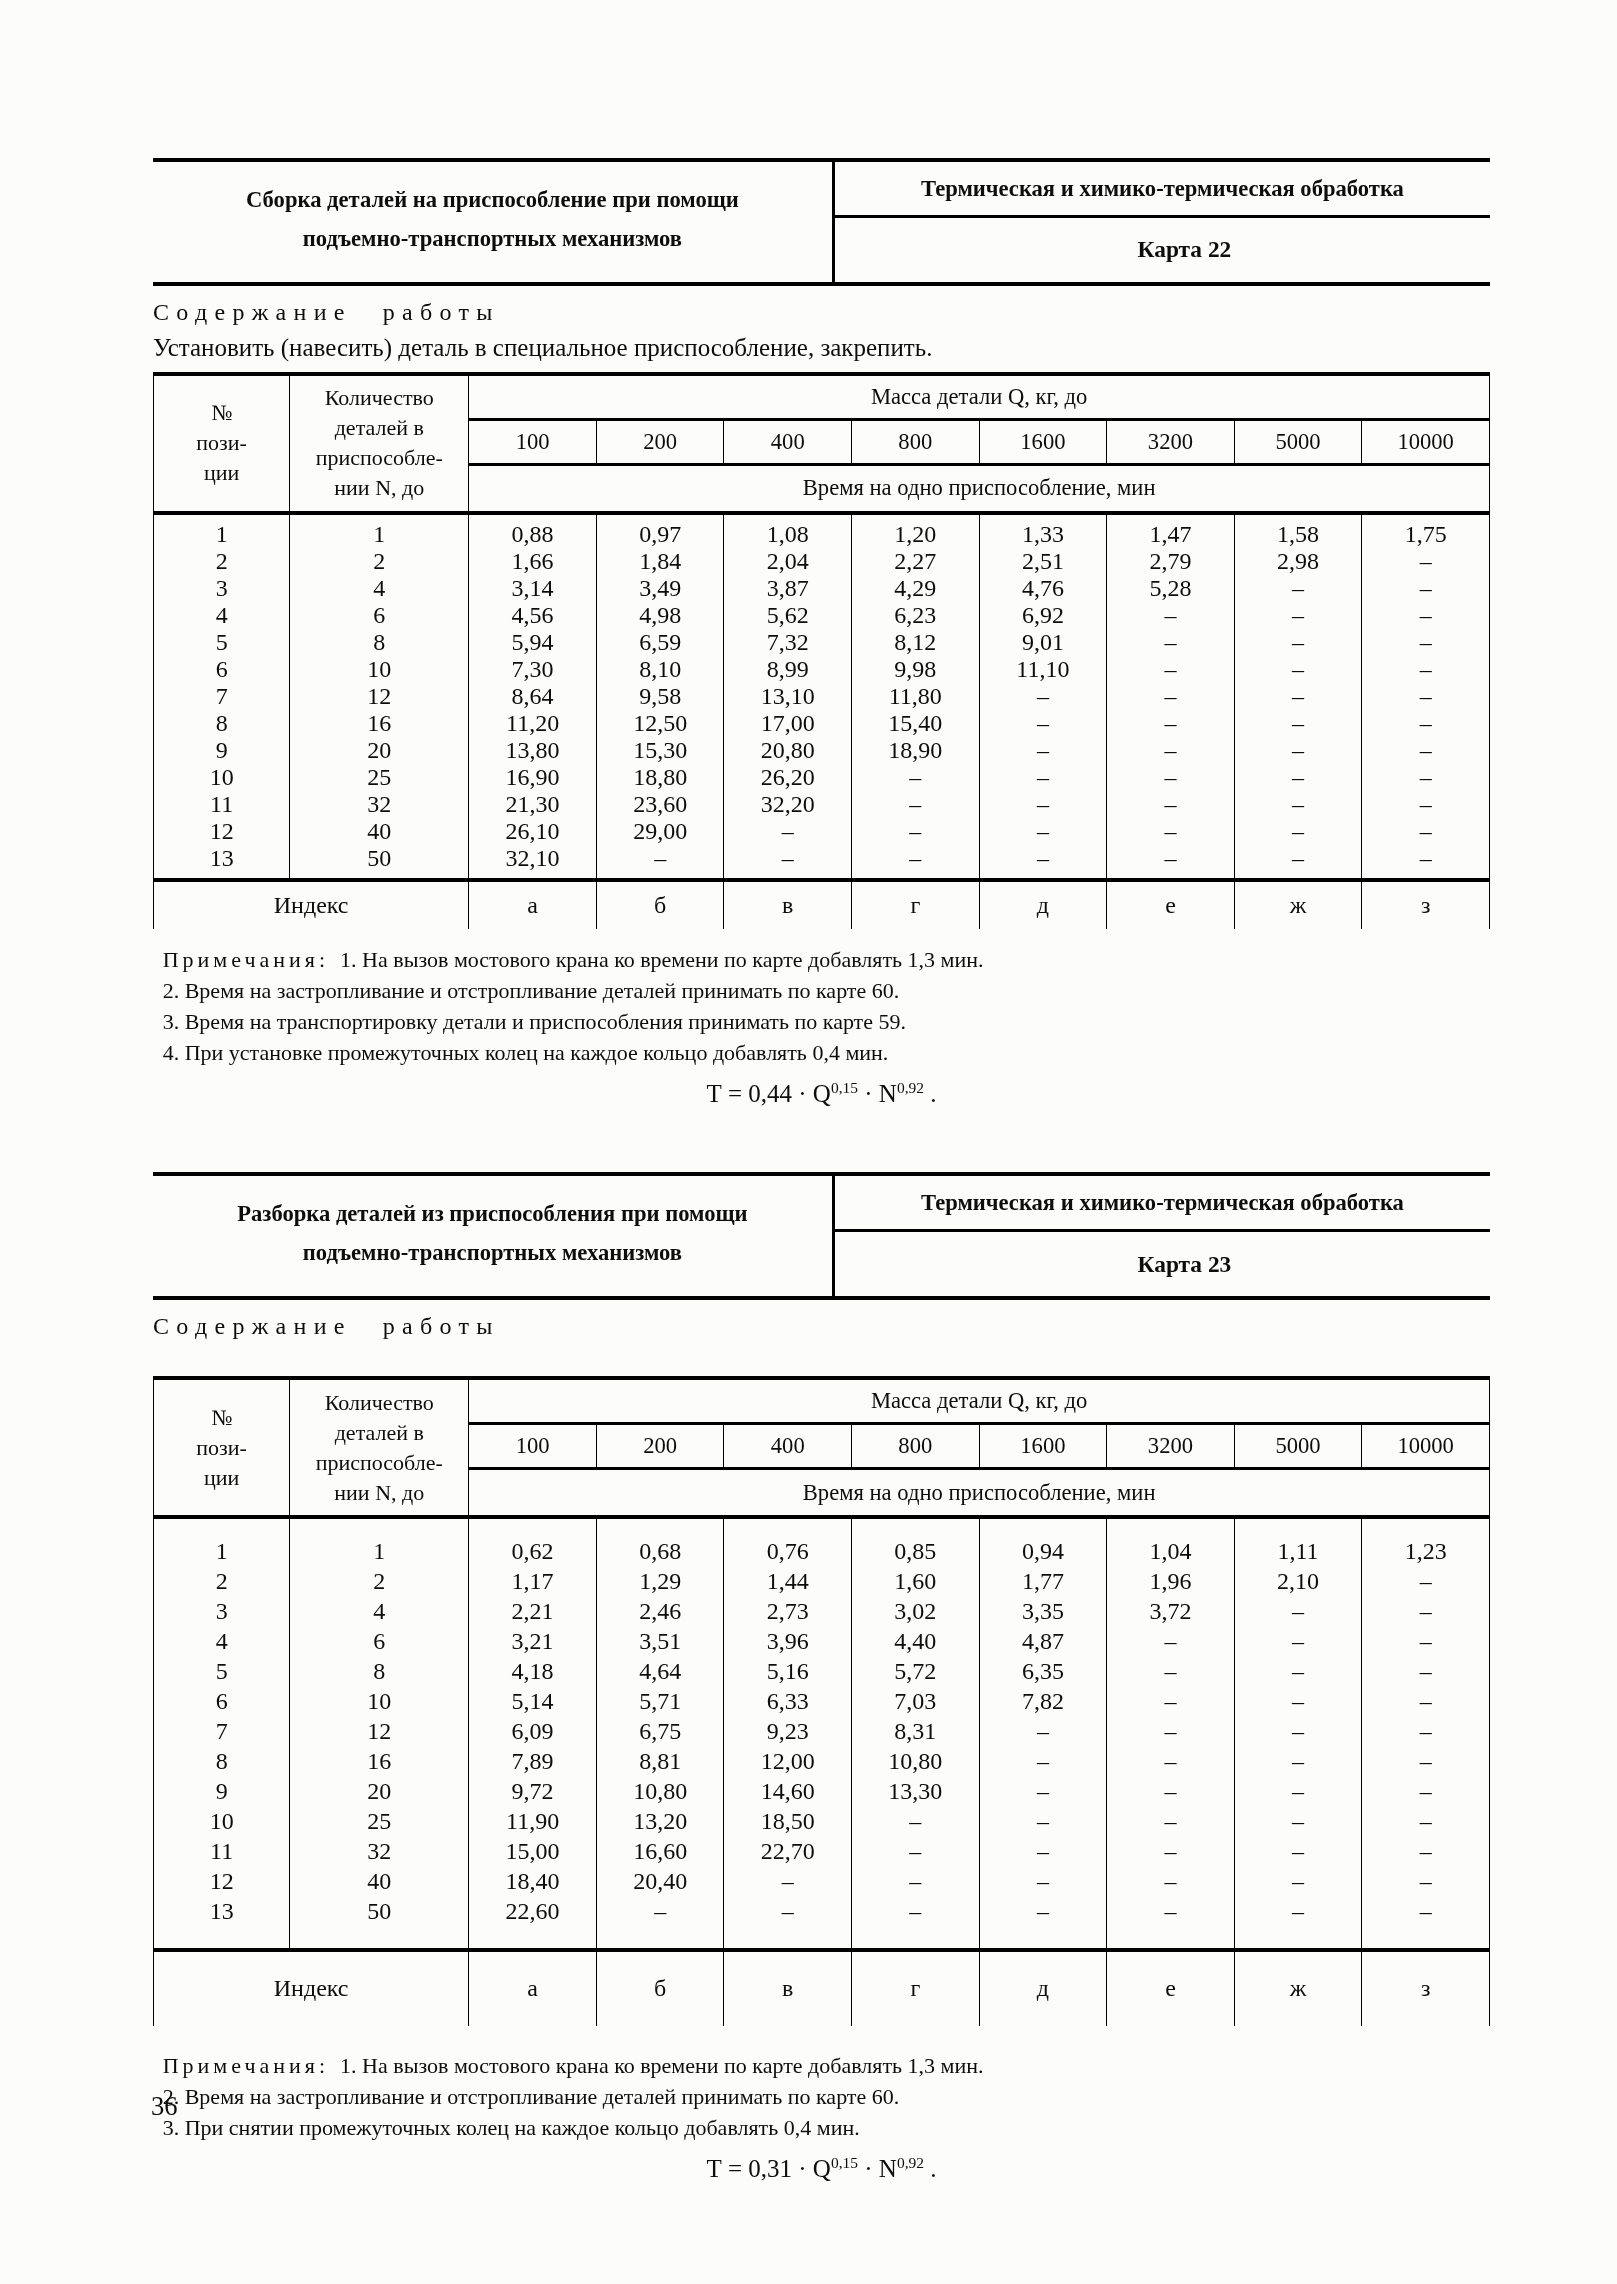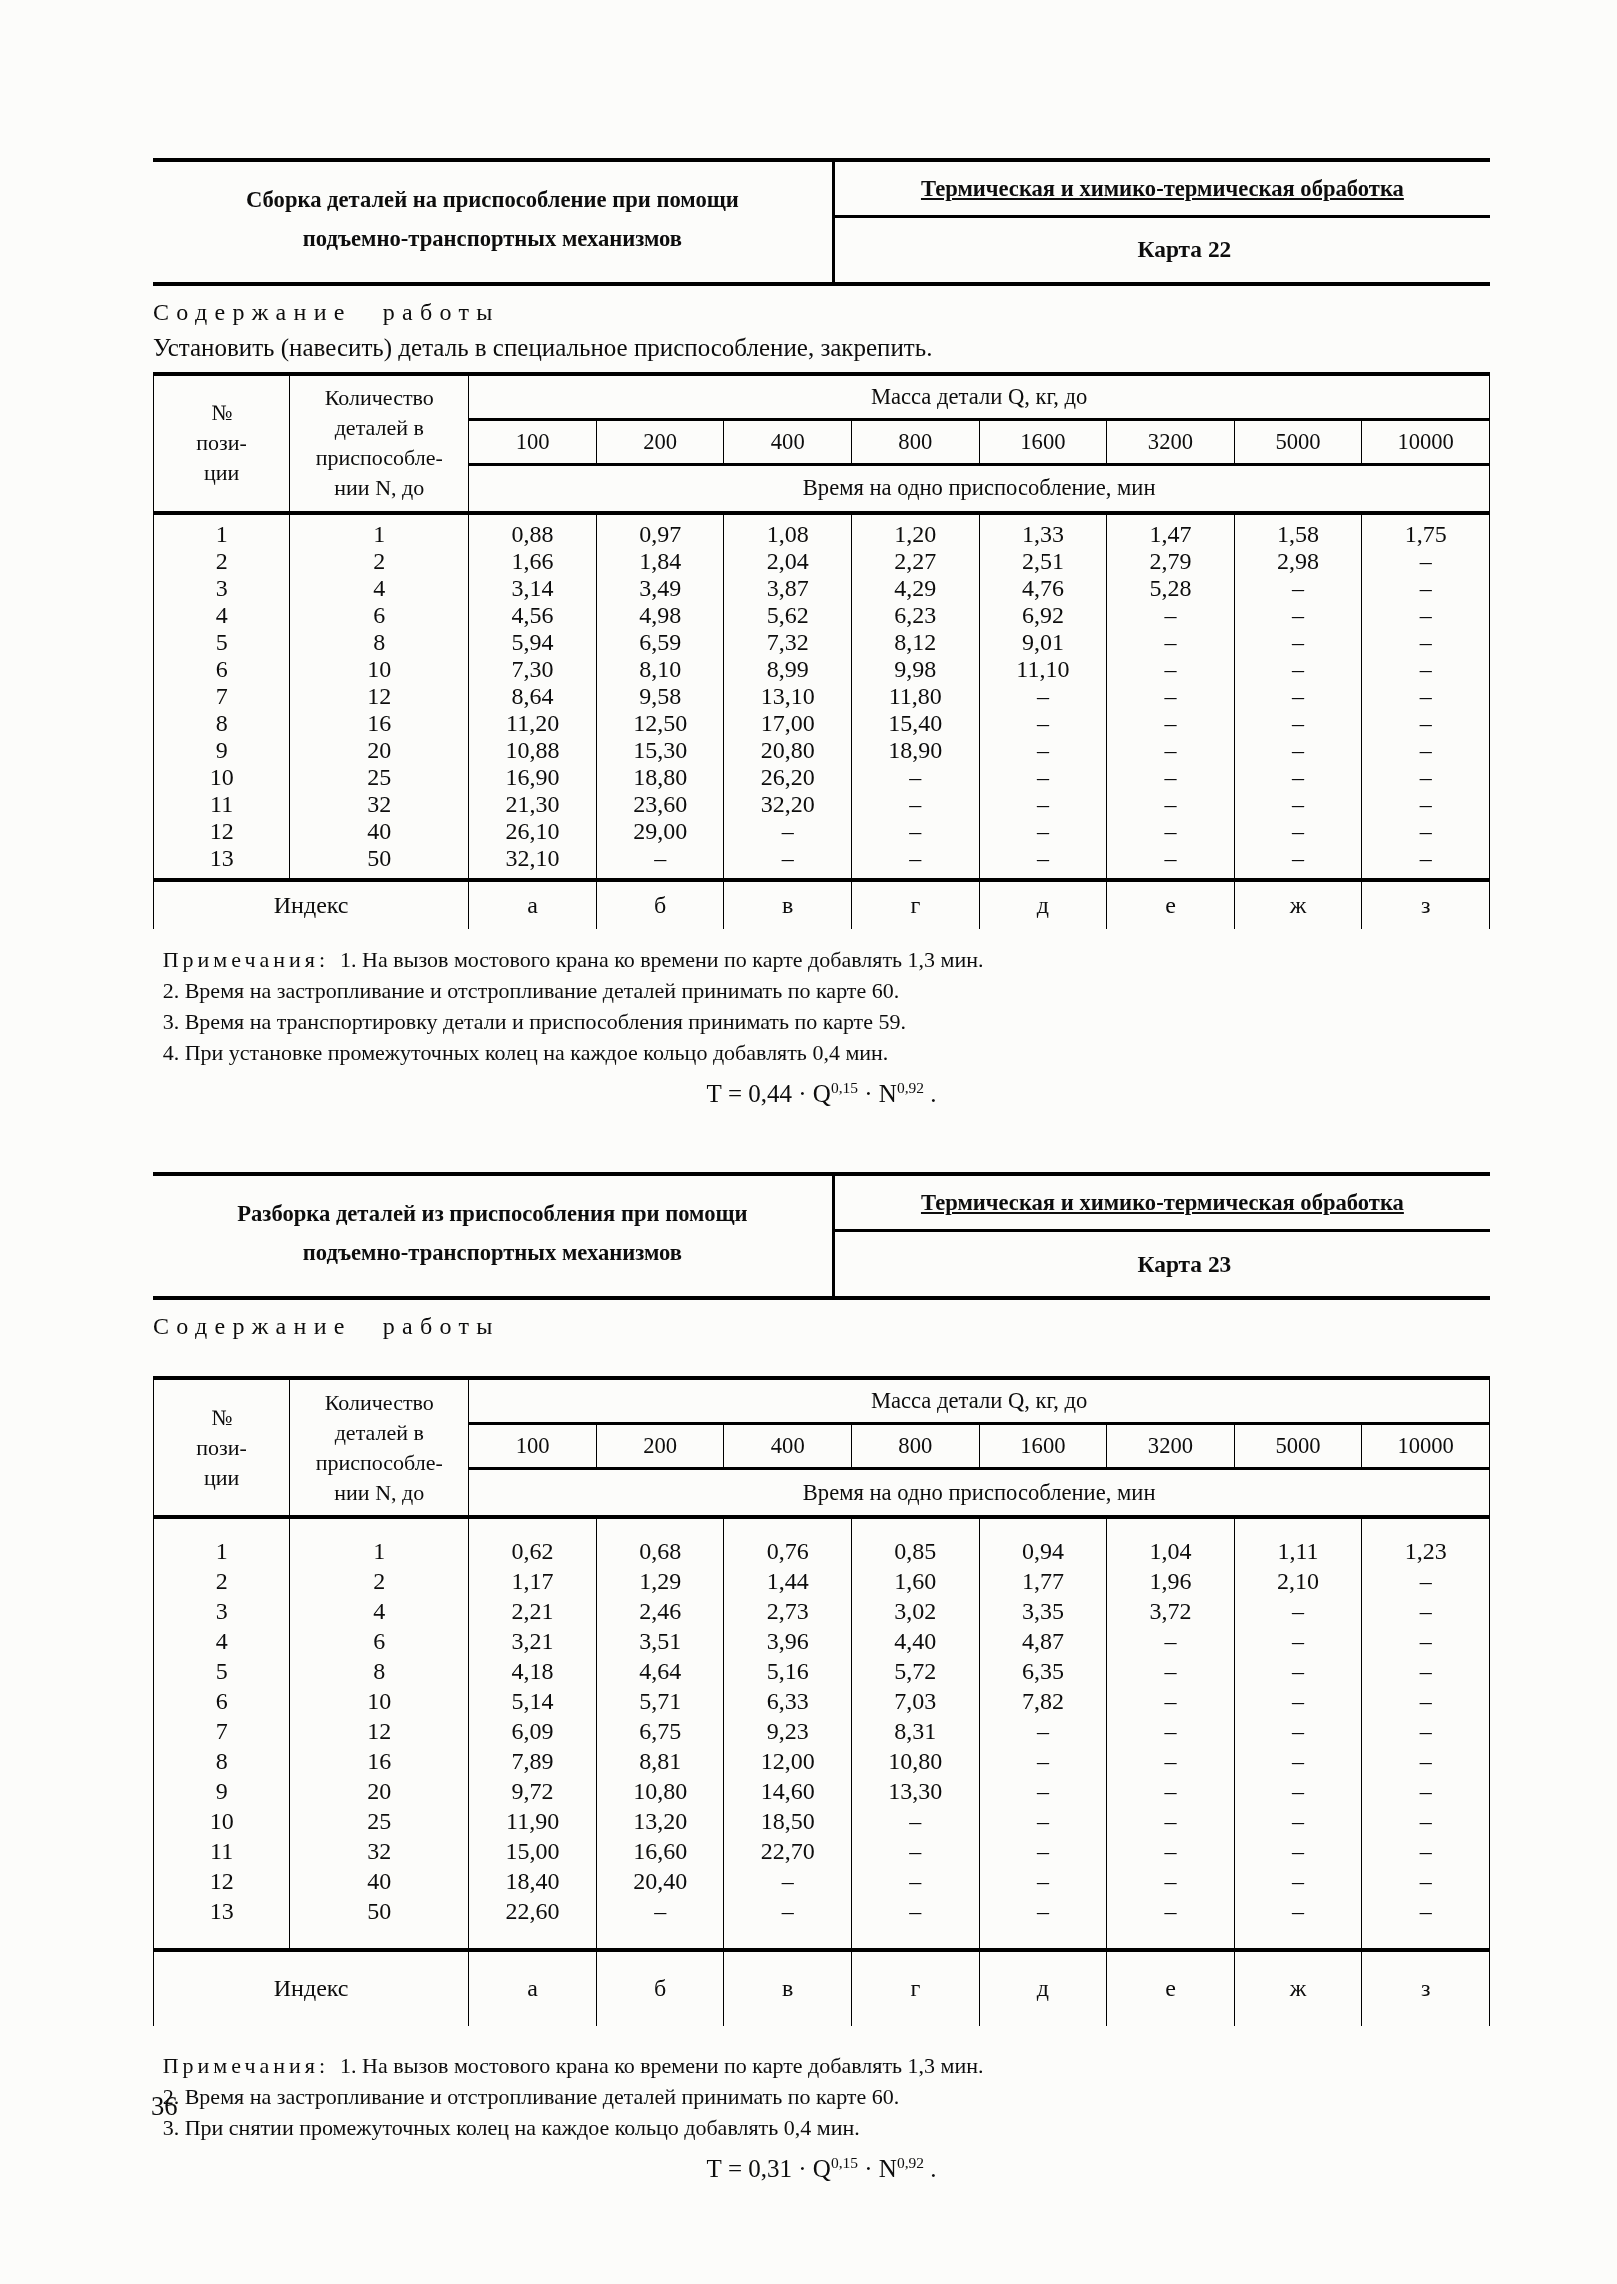--- a/index.html
+++ b/index.html
@@ -28,21 +28,21 @@
     text-align:center;
     padding:17.7px 48px 24px 48px;
     font-weight:bold;font-size:22.6px;line-height:39px;
   }
   .card-header .right-cell{display:flex;flex-direction:column;}
   .card-header .right-title{
     flex:0 0 53px;
     border-bottom:3.2px solid #000;
     display:flex;align-items:center;justify-content:center;
     font-weight:bold;font-size:22.6px;
-    padding:0 16px;text-align:center;text-decoration:underline;
+    padding:0 16px;text-align:center;
   }
   .card-header .card-label{
     flex:1 1 auto;
     display:flex;align-items:center;justify-content:center;
     font-size:23.4px;font-weight:bold;padding-left:44px;
   }
 
   .section-title{
     margin-top:13px;
     font-size:24px;
@@ -275,21 +275,21 @@
             <td>17,00</td>
             <td>15,40</td>
             <td>–</td>
             <td>–</td>
             <td>–</td>
             <td>–</td>
           </tr>
           <tr>
             <td>9</td>
             <td>20</td>
-            <td>10,88</td>
+            <td>13,80</td>
             <td>15,30</td>
             <td>20,80</td>
             <td>18,90</td>
             <td>–</td>
             <td>–</td>
             <td>–</td>
             <td>–</td>
           </tr>
           <tr>
             <td>10</td>

